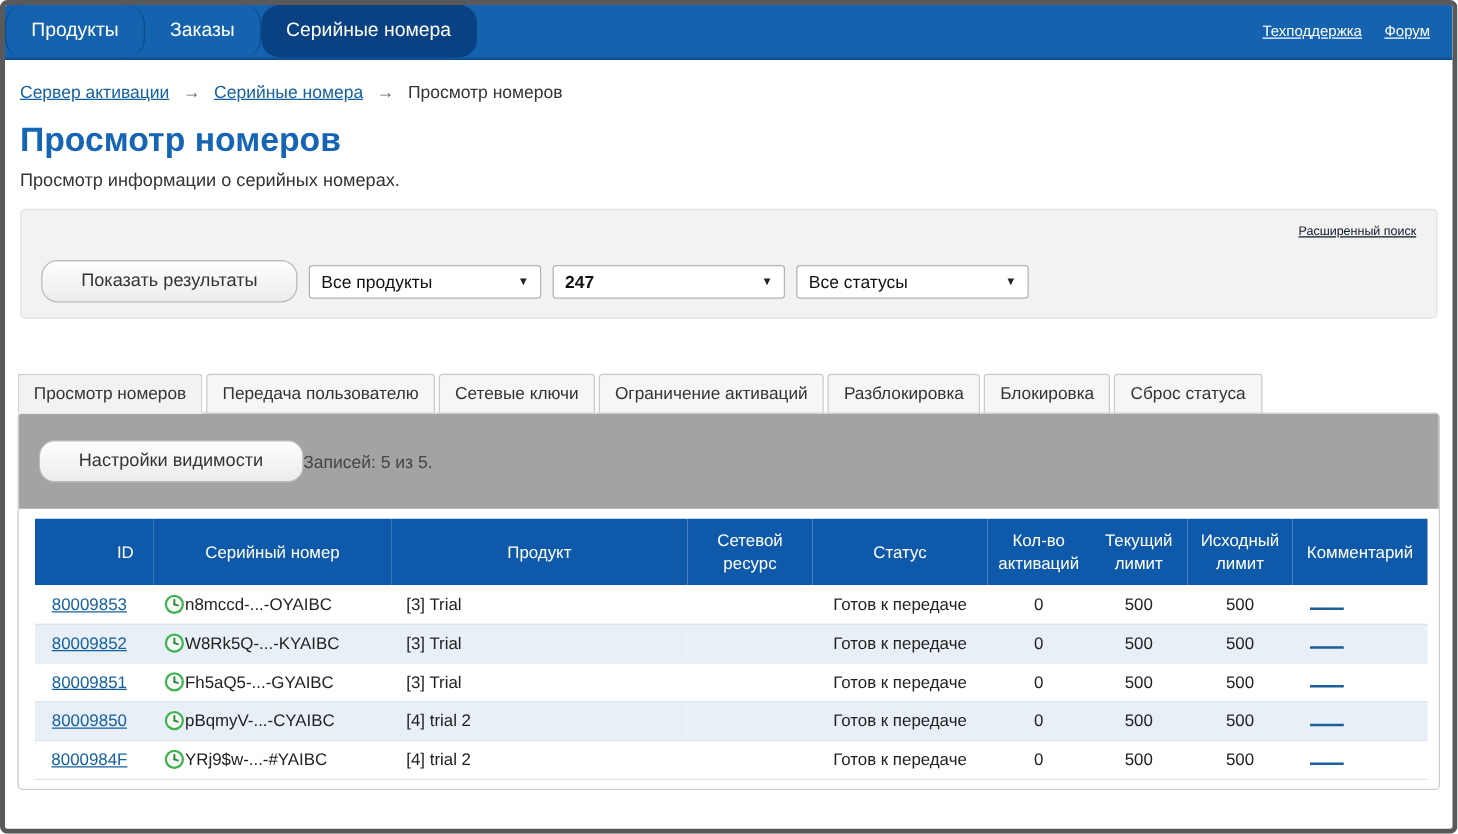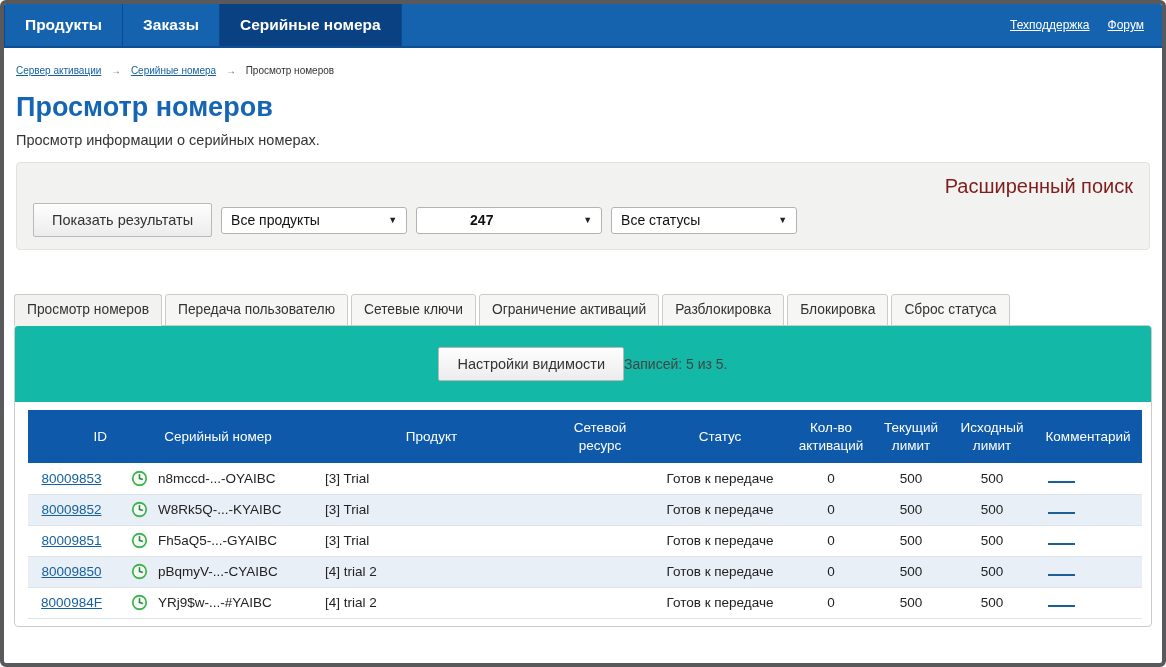--- a/index.html
+++ b/index.html
@@ -14,72 +14,72 @@
     overflow: hidden;
   }
 
   
   .topnav {
     height: 44px; background: #1563ae;
     display: flex; align-items: stretch;
     border-bottom: 2px solid #0d4f94;
   }
   .topnav .nav-item {
-    color: #fff; font-weight: bold; font-size: 15.5px;
+    color: #fff; font-weight: normal; font-size: 15.5px;
     padding: 0 20px; display: flex; align-items: center;
-    border-right: 1px solid #0c4a8e; cursor: pointer;
+    border-right: 1px solid #0c4a8e; cursor: pointer; border-radius: 15px;
   }
   .topnav .nav-item:first-child { border-left: 1px solid #0c4a8e; }
   .topnav .nav-item.active { background: #0a4182; }
   .topnav .spacer { flex: 1; }
   .topnav .nav-link {
     color: #fff; font-size: 12px; text-decoration: underline;
     display: flex; align-items: center; margin-right: 18px; cursor: pointer;
   }
 
   
-  .breadcrumb { padding: 17px 12px 0 12px; font-size: 10px; color: #555; }
+  .breadcrumb { padding: 17px 12px 0 12px; font-size: 14px; color: #555; }
   .breadcrumb a { color: #15619f; text-decoration: underline; cursor: pointer; }
   .breadcrumb .sep { color: #666; margin: 0 7px; }
   .breadcrumb .current { color: #333; }
 
   
   .page-title { margin: 16px 12px 0 12px; font-size: 27px; font-weight: bold; color: #1565b4; }
   .page-subtitle { margin: 9px 12px 0 12px; font-size: 14.5px; color: #333; }
 
   
   .search-panel {
     margin: 14px 12px 0 12px;
     background: #f2f2f1;
     border: 1px solid #e2e2e1;
     border-radius: 4px;
     padding: 12px 16px 18px 16px;
     position: relative;
     height: 88px;
   }
   .advanced-link {
     position: absolute; right: 16px; top: 12px;
-    color: #7f1d1d; font-size: 20px; cursor: pointer;
+    color: #0f172a; font-size: 10px; text-decoration: underline; cursor: pointer;
   }
   .search-controls { display: flex; align-items: center; gap: 9px; margin-top: 28px; }
   .btn {
     background: linear-gradient(#fefefe, #ececec);
-    border: 1px solid #b9b9b9; border-radius: 2px;
+    border: 1px solid #b9b9b9; border-radius: 13px;
     font-size: 14.5px; color: #333; cursor: pointer;
-    padding: 8px 18px;
+    padding: 8px 31px;
     font-family: "Liberation Sans", sans-serif;
   }
   .select {
     width: 186px; height: 27px;
     background: #fff; border: 1px solid #b3b3b3; border-radius: 3px;
     display: flex; align-items: center; justify-content: space-between;
     padding: 0 9px; font-size: 14px; color: #111; cursor: pointer;
   }
   .select .arrow { font-size: 9px; color: #222; }
-  .select.bold-value .select-value { font-weight: bold; margin-left: 44px; }
+  .select.bold-value .select-value { font-weight: bold; }
 
   
   .tabs {
     display: flex; gap: 3px;
     margin: 44px 10px 0 10px;
     position: relative; z-index: 2;
   }
   .tab {
     background: #f6f6f5;
     border: 1px solid #cbcbca;
@@ -92,23 +92,23 @@
   }
   .tab.active { background: #f2f2f1; border-bottom: 1px solid #f2f2f1; }
 
   
   .panel {
     margin: 0 10px; border: 1px solid #cbcbca; border-radius: 4px;
     background: #fff; height: 302px; position: relative; z-index: 1;
     overflow: hidden;
   }
   .panel-toolbar {
-    background: #14b8a6;
+    background: #a3a3a3;
     height: 76px;
-    display: flex; align-items: center; justify-content: center;
+    display: flex; align-items: center; justify-content: flex-start;
     padding: 0 16px;
   }
   .records-text { font-size: 14px; color: #444; }
 
   
   .grid { margin: 8px 13px 0 13px; border-collapse: collapse; width: 1114px; table-layout: fixed; font-size: 13.5px; }
   .grid th {
     background: #0e59a9; color: #fff; font-weight: normal;
     padding: 9px 4px; line-height: 1.3; vertical-align: middle;
     text-align: center; font-size: 13.5px;
@@ -124,21 +124,21 @@
   .col-status    { width: 140px; }
   .col-activ     { width: 82px; }
   .col-current   { width: 78px; }
   .col-original  { width: 84px; }
   .col-comment   { width: 108px; }
 
   th.col-id { text-align: right; padding-right: 16px; }
   td.cell-id { text-align: center; padding-right: 12px; }
   td.cell-id a { color: #15619f; text-decoration: underline; cursor: pointer; }
   td.cell-serial { padding-left: 8px; }
-  .serial-wrap { display: flex; align-items: center; gap: 10px; text-align: right; }
+  .serial-wrap { display: flex; align-items: center; gap: 0; text-align: right; }
   td.cell-product { text-align: left; padding-left: 12px; }
   td.cell-status { text-align: center; padding-left: 4px; }
   td.cell-activ, td.cell-current, td.cell-original { text-align: center; }
   td.cell-comment { padding-left: 14px; }
   .comment-dash {
     display: inline-block; width: 27px; height: 3px;
     border-bottom: 2px solid #1a5f98; cursor: pointer;
   }
   .clock-icon { width: 17px; height: 17px; flex: 0 0 17px; }
 </style>

